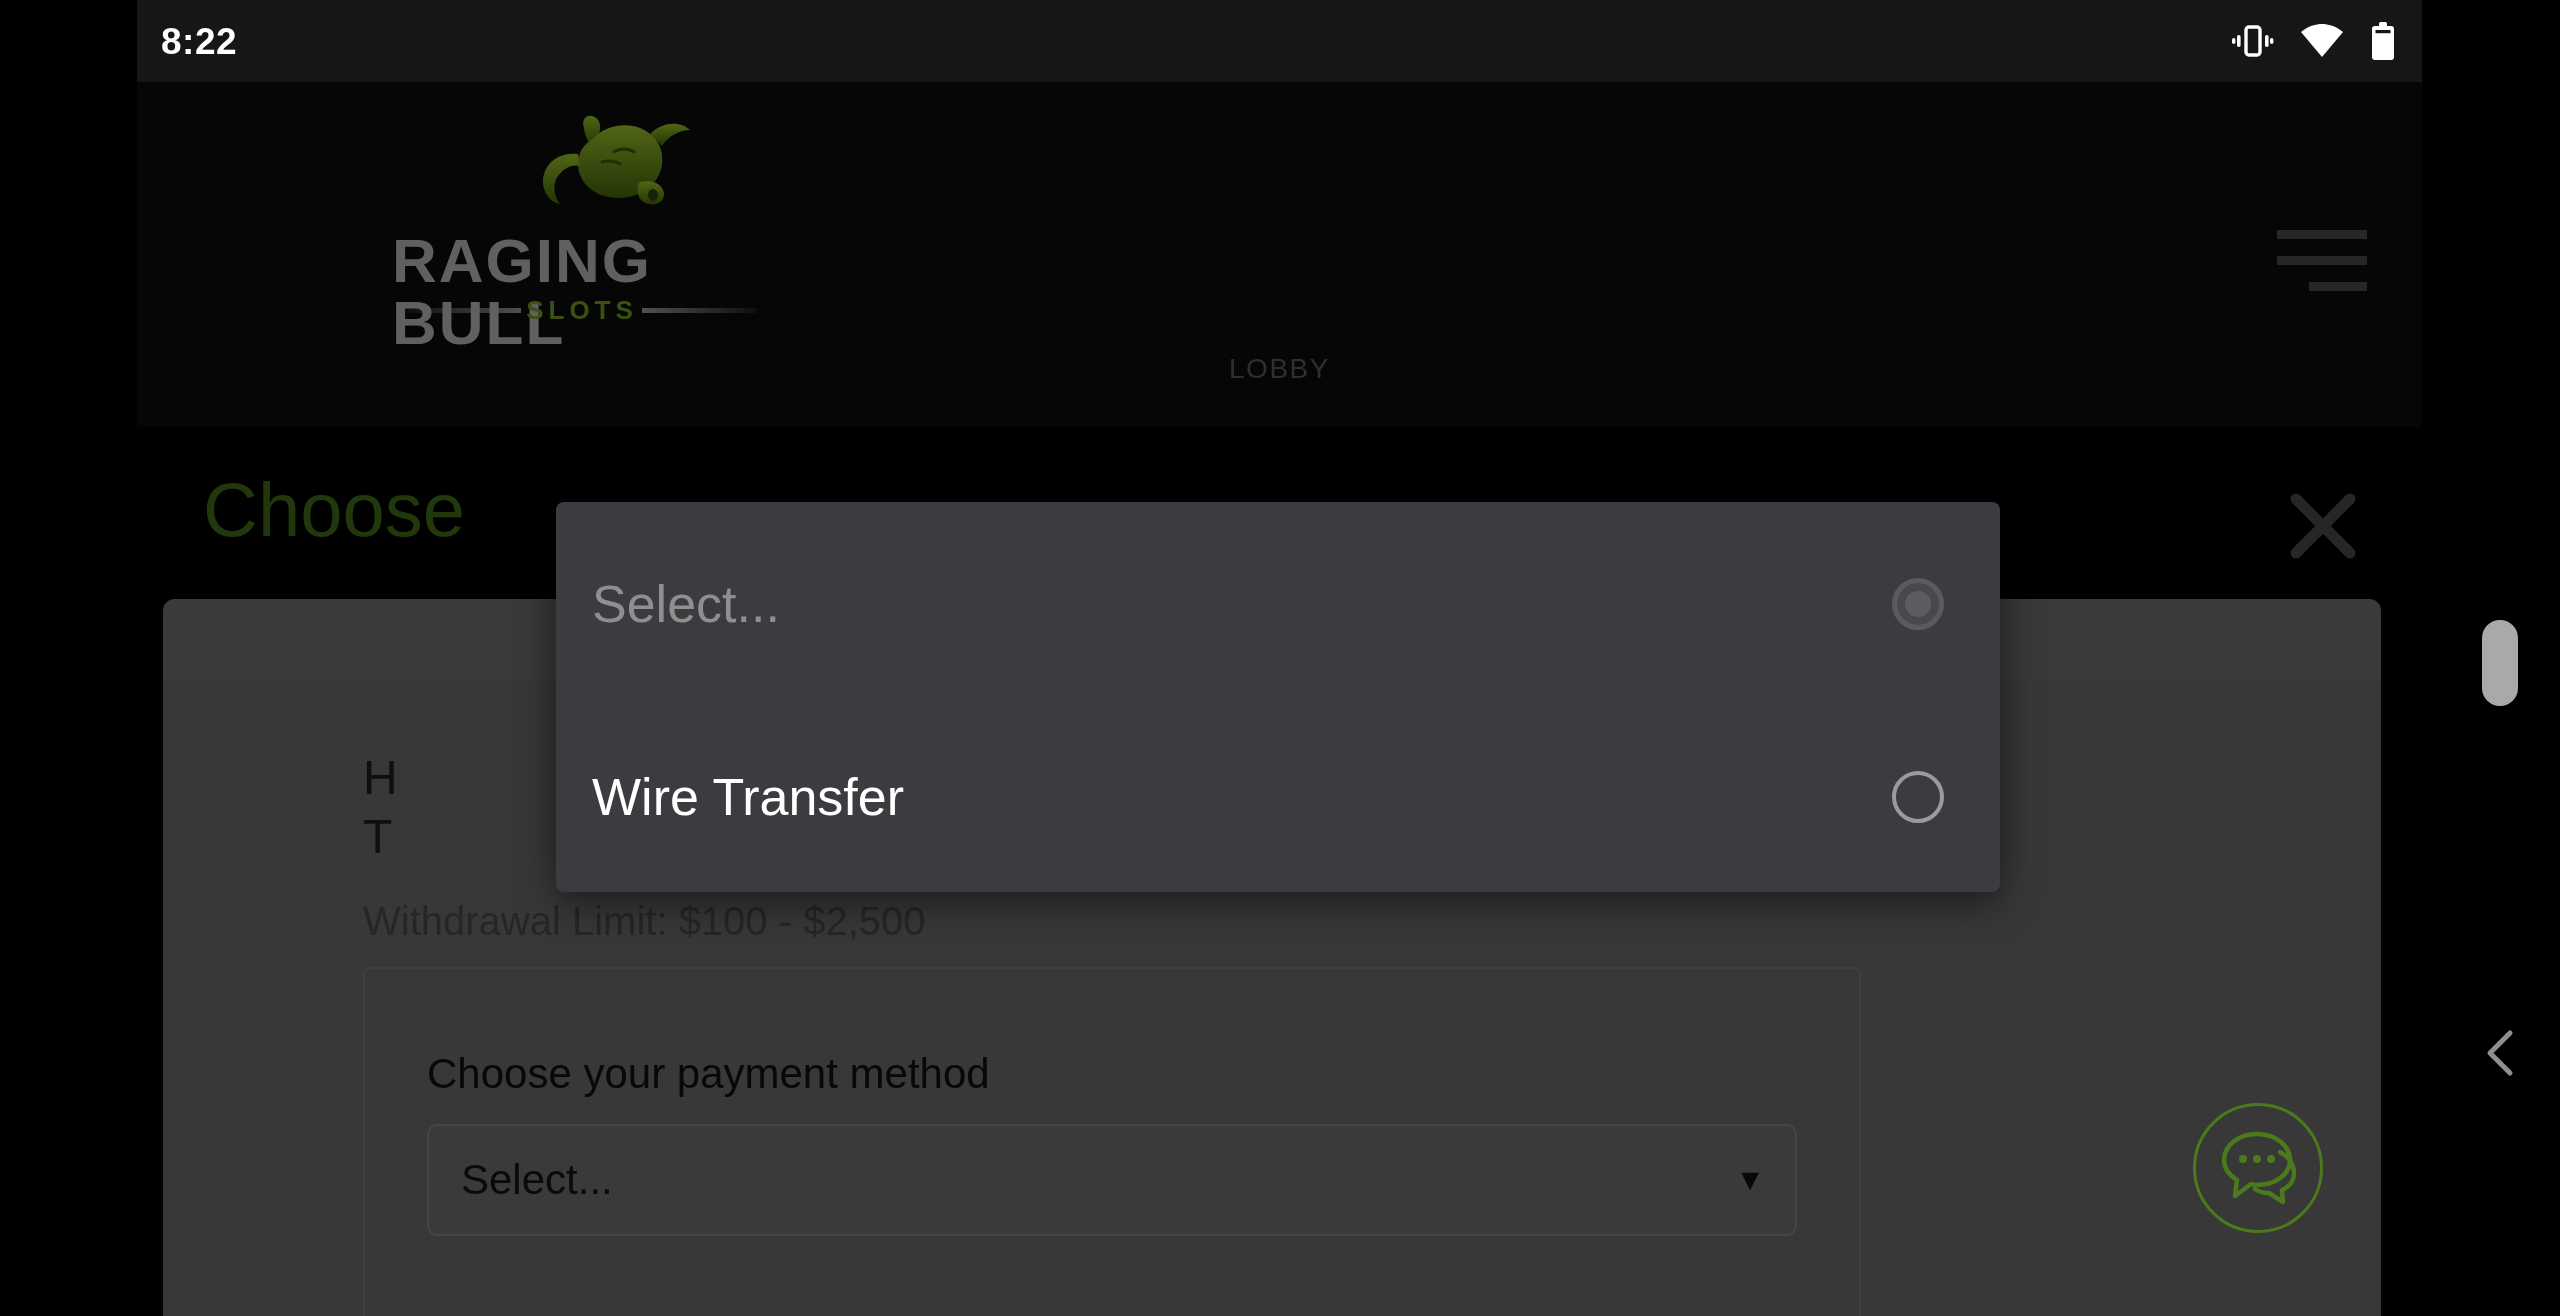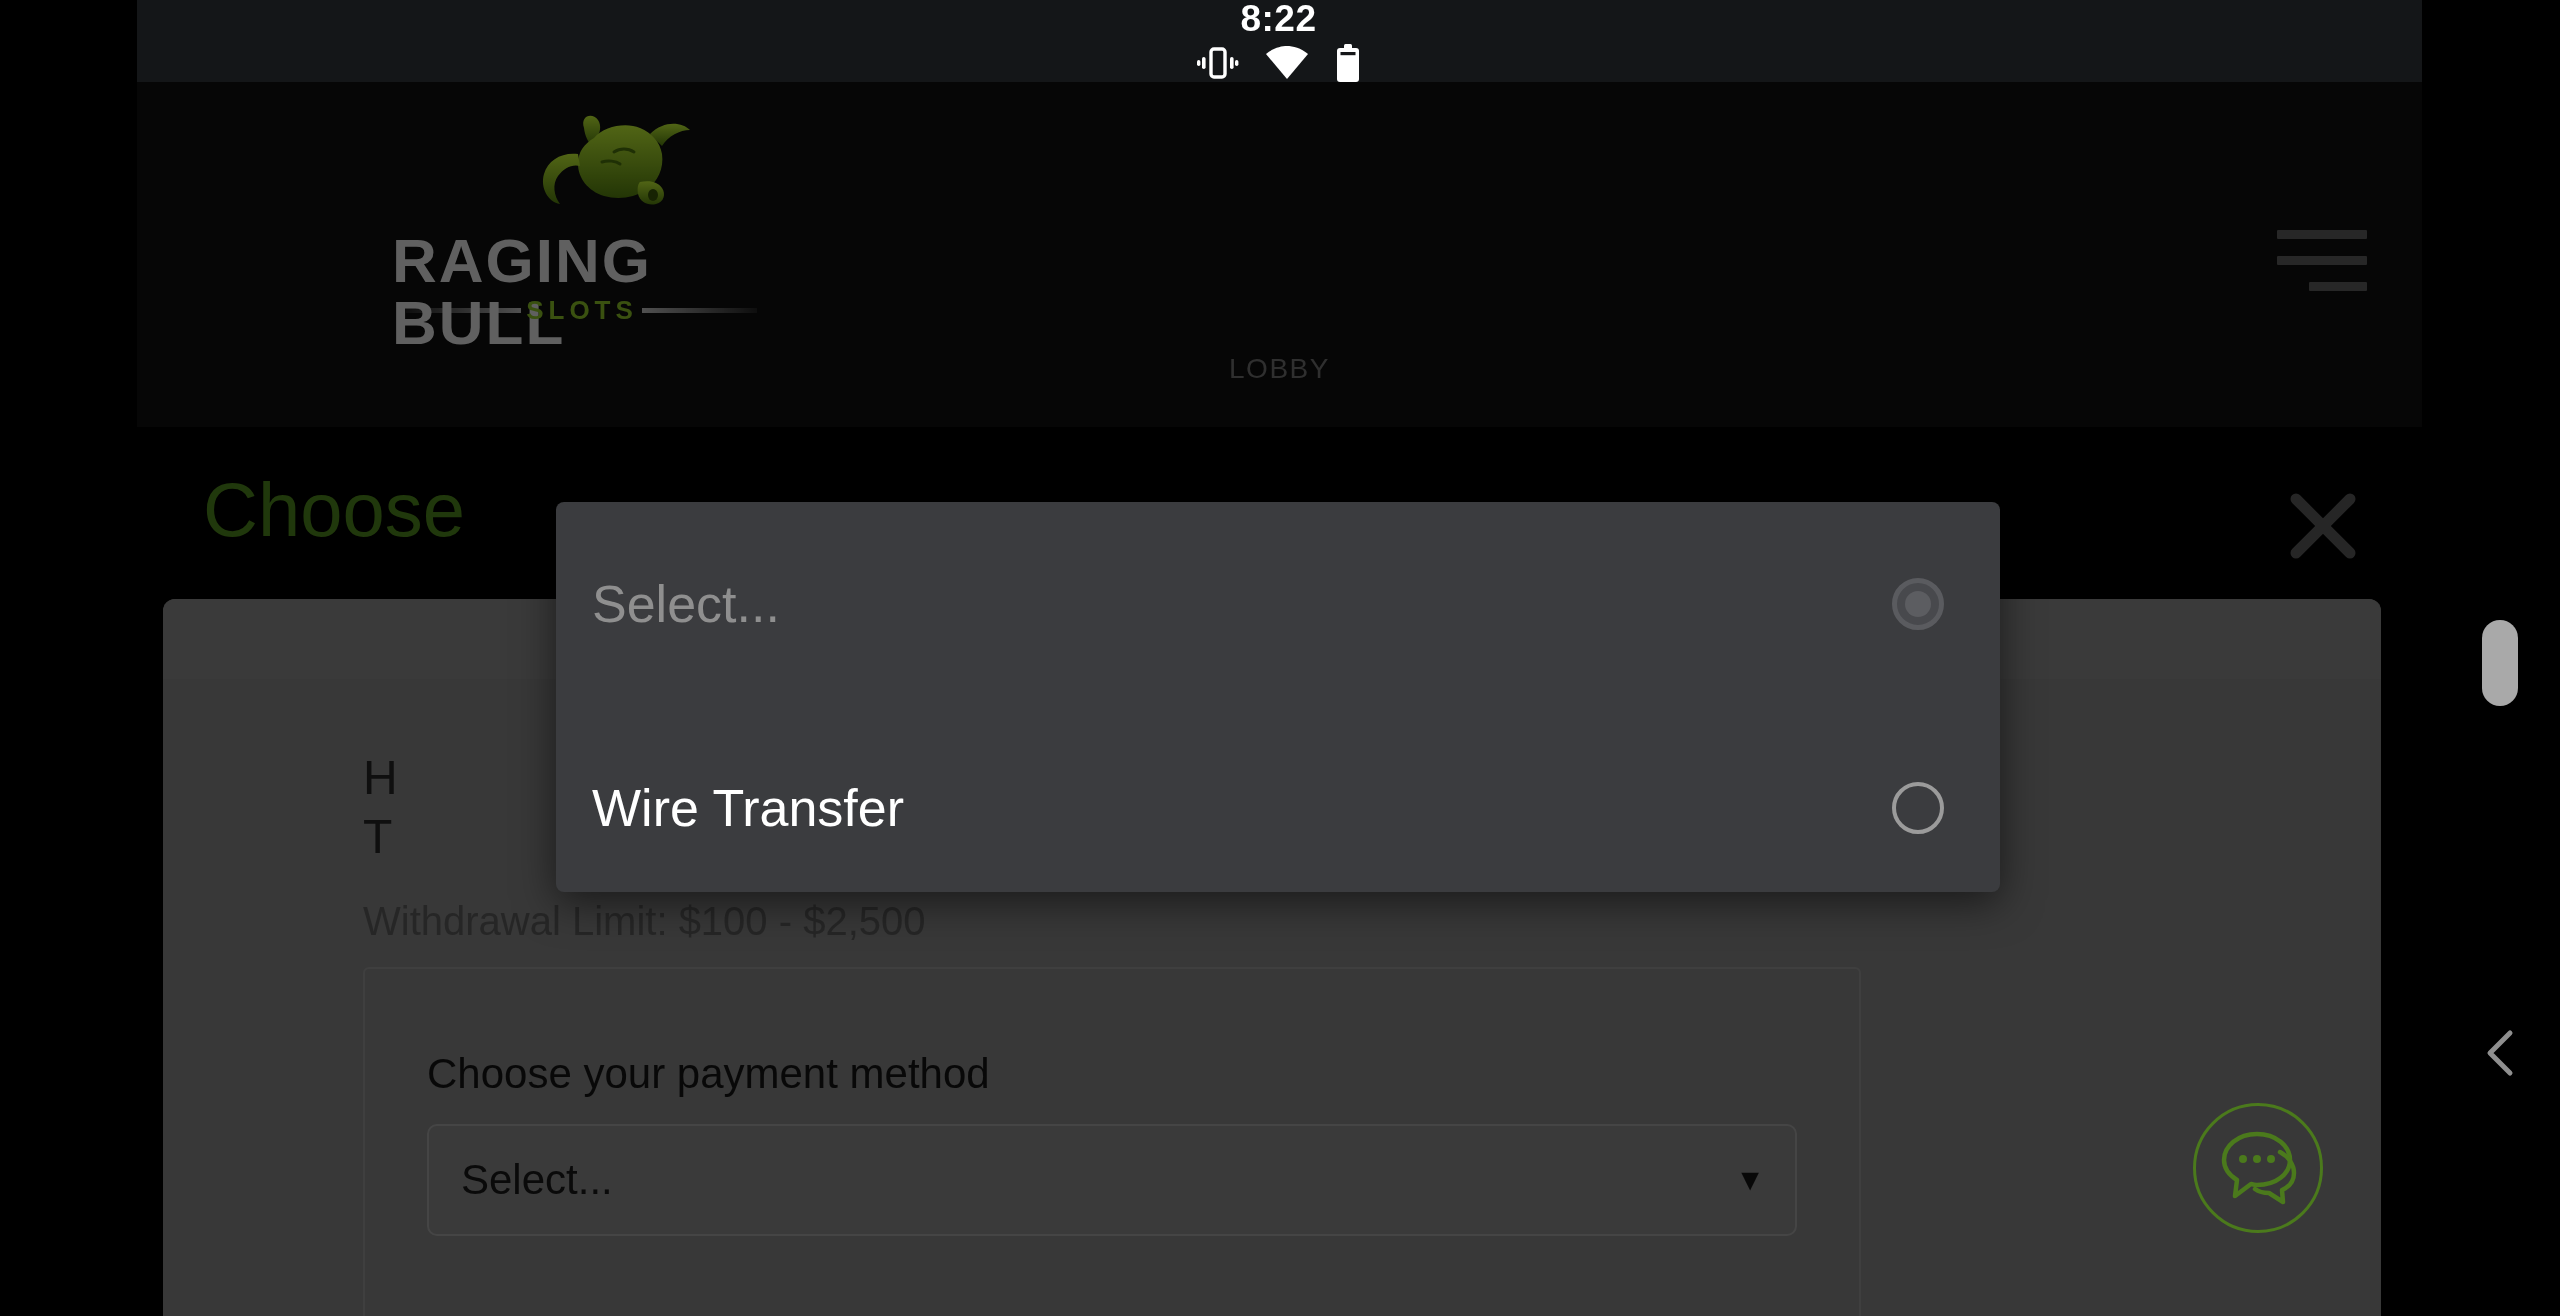--- a/index.html
+++ b/index.html
@@ -14,21 +14,20 @@
   
   .bezel-left  { position:absolute; left:0;   top:0; width:137px; height:1316px; background:#000; z-index:40; }
   .bezel-right { position:absolute; left:2422px; top:0; width:138px; height:1316px; background:#000; z-index:40; }
 
   
   .statusbar {
     position:absolute; left:137px; top:0; width:2285px; height:82px;
     background:#141618; z-index:30;
     display:flex; align-items:center; justify-content:space-between;
     padding:0 26px 0 24px;
-    flex-direction:column;
   }
   .status-time {
     color:#ffffff; font-size:37px; font-weight:700; letter-spacing:.5px;
     line-height:1;
   }
   .status-icons { display:flex; align-items:center; gap:26px; }
   .status-icons svg { display:block; }
 
   
   .siteheader {
@@ -138,21 +137,21 @@
     position:absolute; left:556px; top:502px; width:1444px; height:390px;
     background:#3b3c3f; border-radius:8px; z-index:60;
     box-shadow:0 10px 40px rgba(0,0,0,.55);
   }
   .dlg-option {
     position:absolute; left:0; width:100%; height:120px;
     display:flex; align-items:center; justify-content:space-between;
     padding:0 56px 0 36px;
   }
   .dlg-option.opt0 { top:42px; }
-  .dlg-option.opt1 { top:246px; }
+  .dlg-option.opt1 { top:235px; }
   .dlg-label { font-size:52px; line-height:1; }
   .dlg-label.muted   { color:#8f8f8f; }
   .dlg-label.bright  { color:#ffffff; }
 
   .radio { width:52px; height:52px; border-radius:50%; box-sizing:border-box; position:relative; }
   .radio.off { border:4px solid #9b9b9b; }
   .radio.on  { border:5px solid #5a5b5f; background:#48494d; }
   .radio.on::after {
     content:""; position:absolute; left:50%; top:50%;
     width:26px; height:26px; margin:-13px 0 0 -13px;

